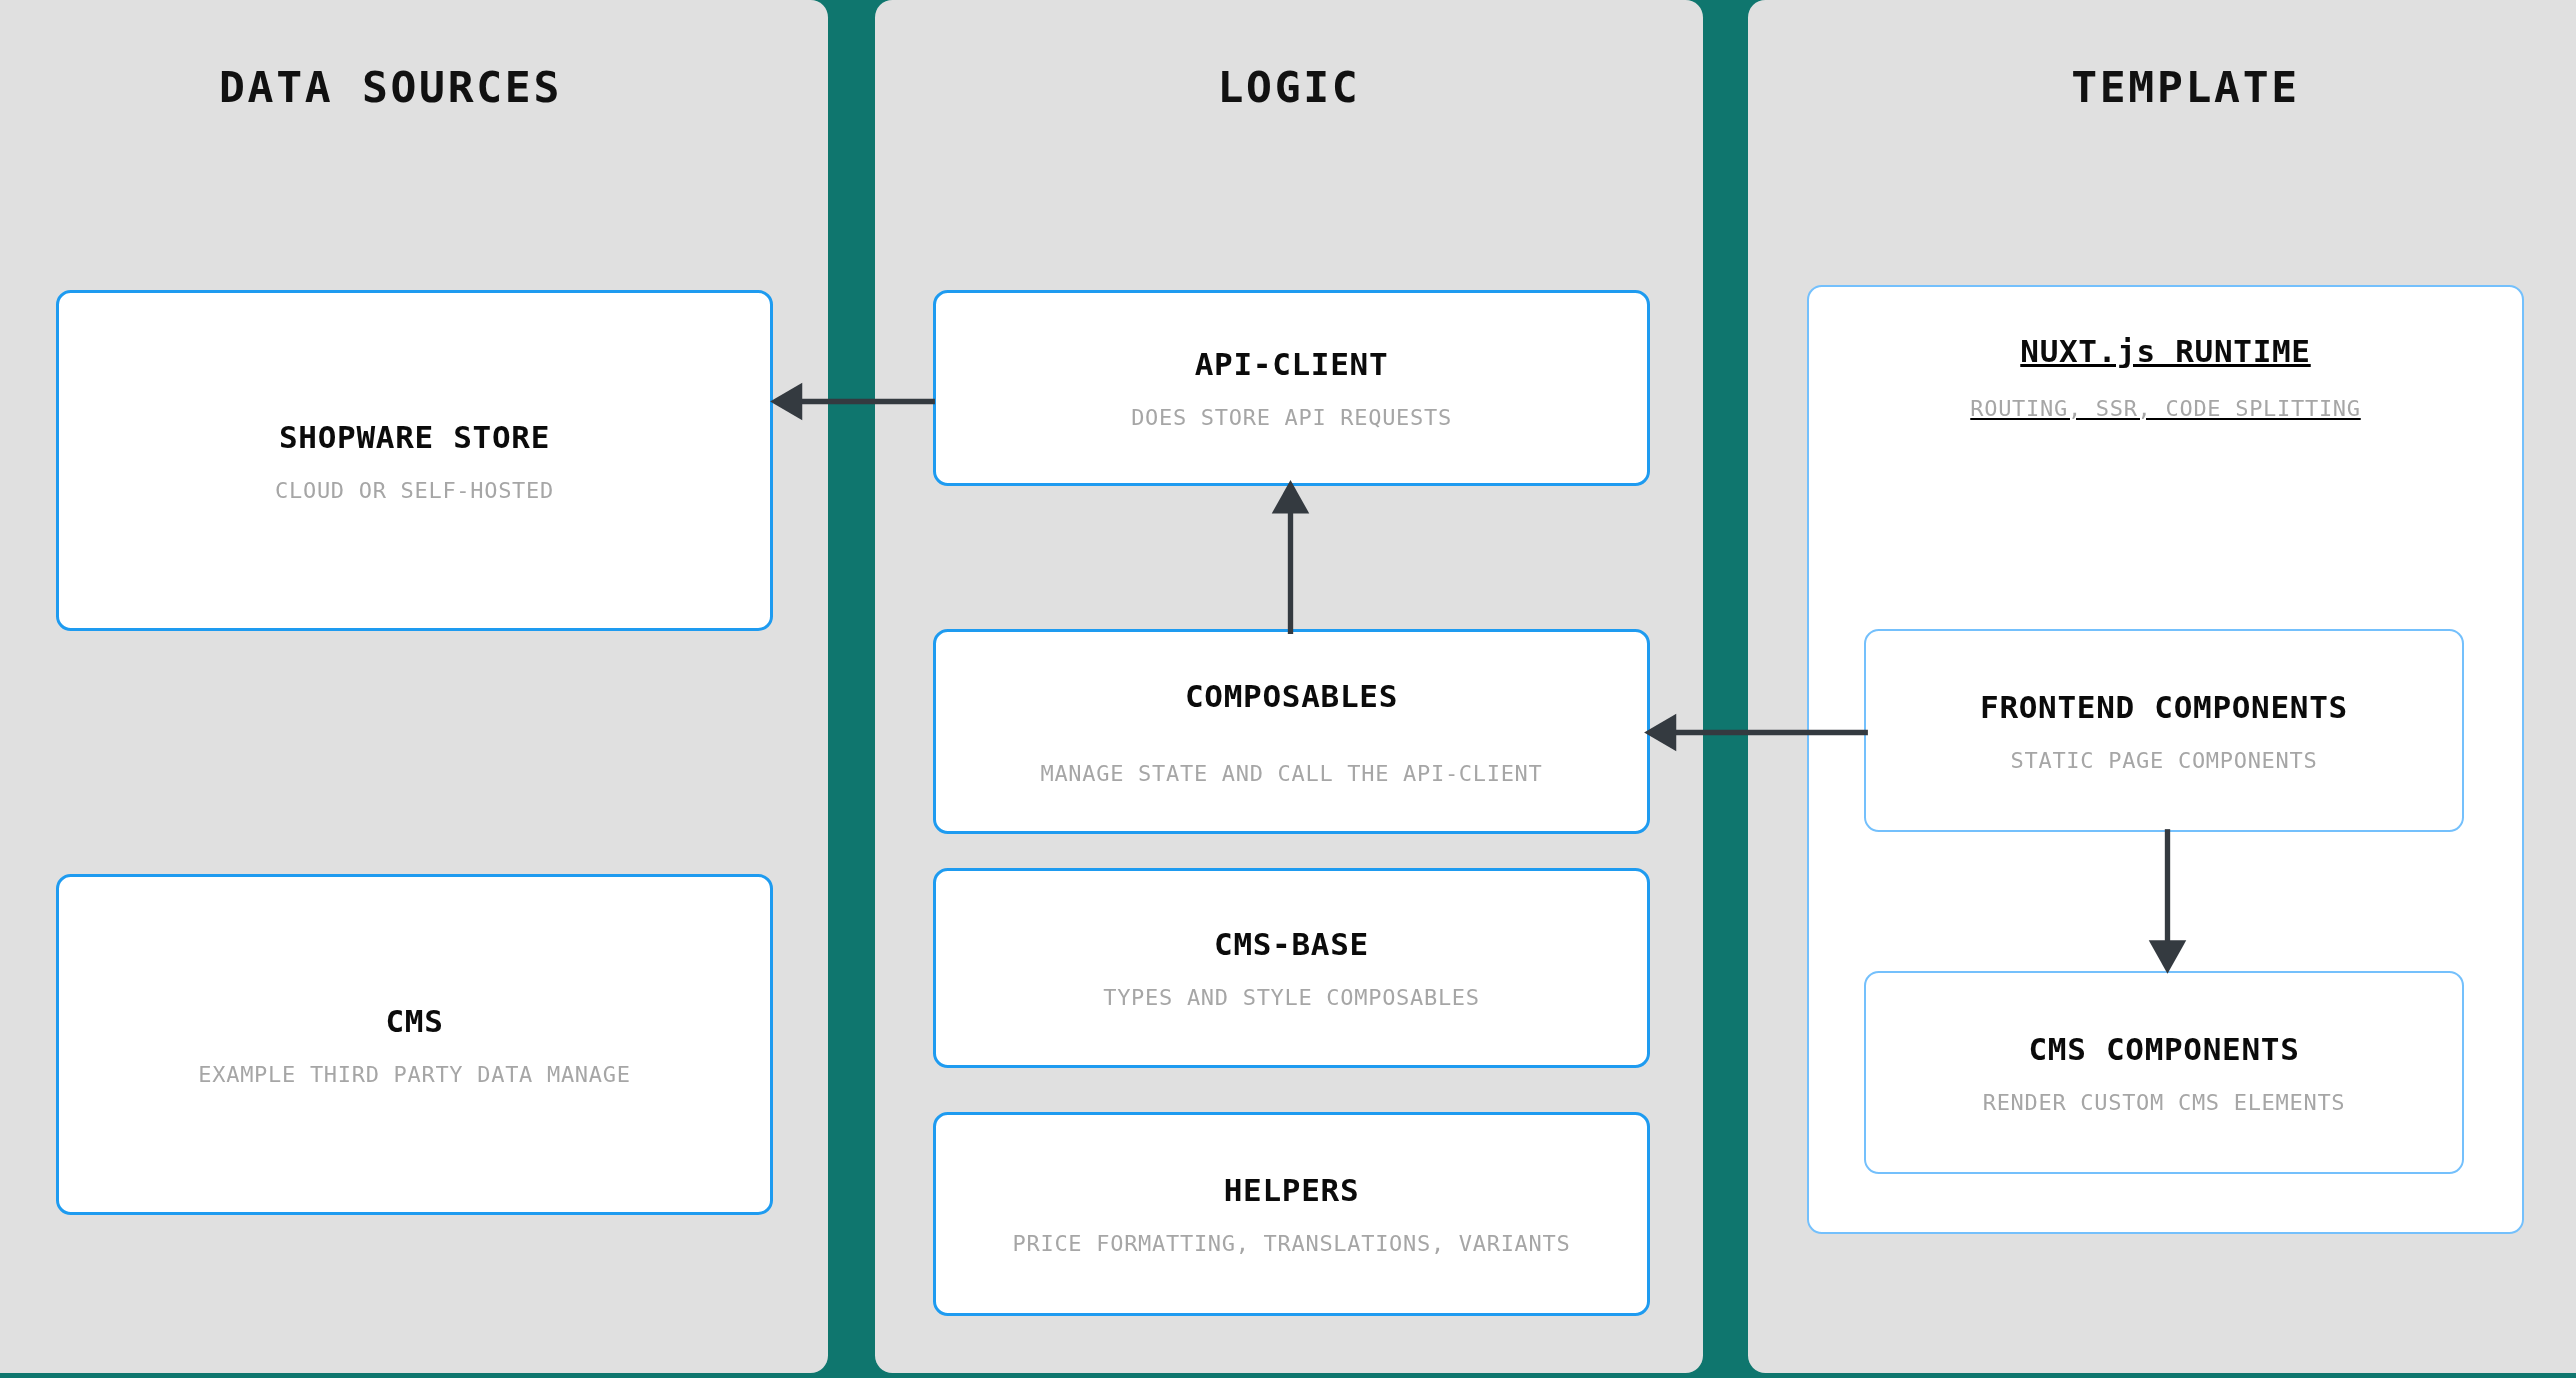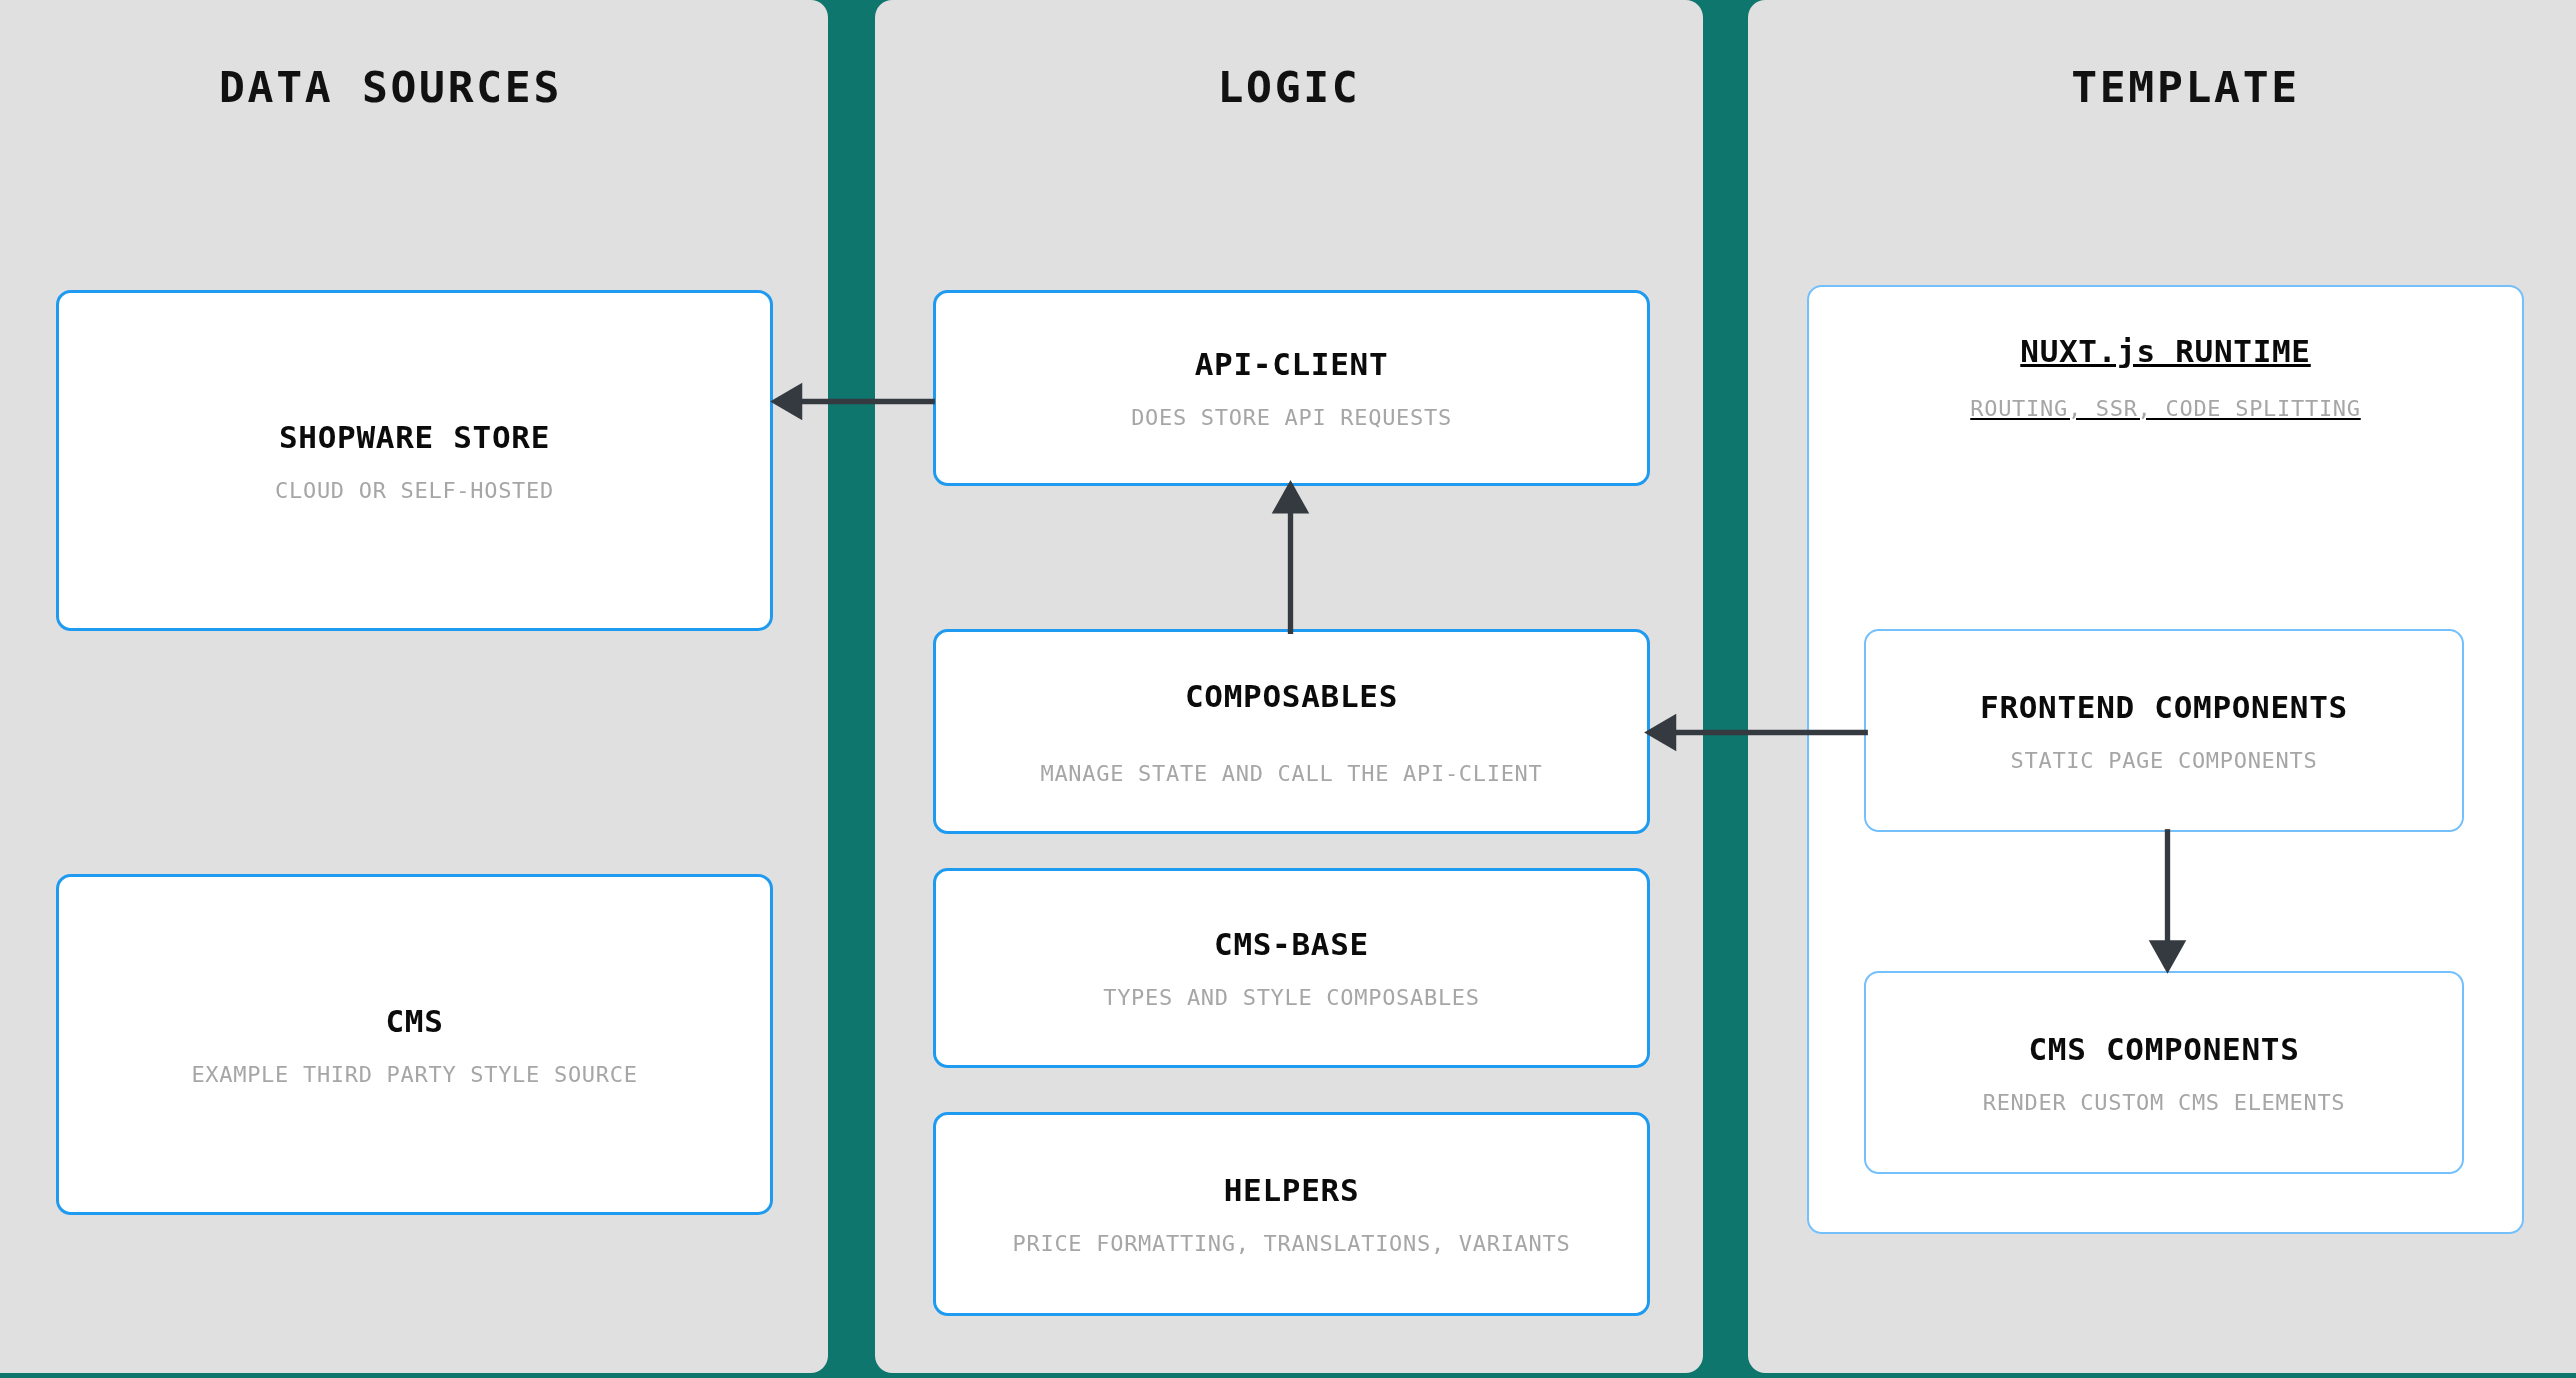--- a/index.html
+++ b/index.html
@@ -103,21 +103,21 @@
     <div class="panel-title">DATA SOURCES</div>
   </div>
 
   <div class="node" id="node-shopware">
     <div class="node-title">SHOPWARE STORE</div>
     <div class="node-sub">CLOUD OR SELF-HOSTED</div>
   </div>
 
   <div class="node" id="node-cms">
     <div class="node-title">CMS</div>
-    <div class="node-sub">EXAMPLE THIRD PARTY STYLE SOURCE</div>
+    <div class="node-sub">EXAMPLE THIRD PARTY DATA MANAGE</div>
   </div>
 
   <div class="panel" id="panel-logic">
     <div class="panel-title">LOGIC</div>
   </div>
 
   <div class="node" id="node-api-client">
     <div class="node-title">API-CLIENT</div>
     <div class="node-sub">DOES STORE API REQUESTS</div>
   </div>

